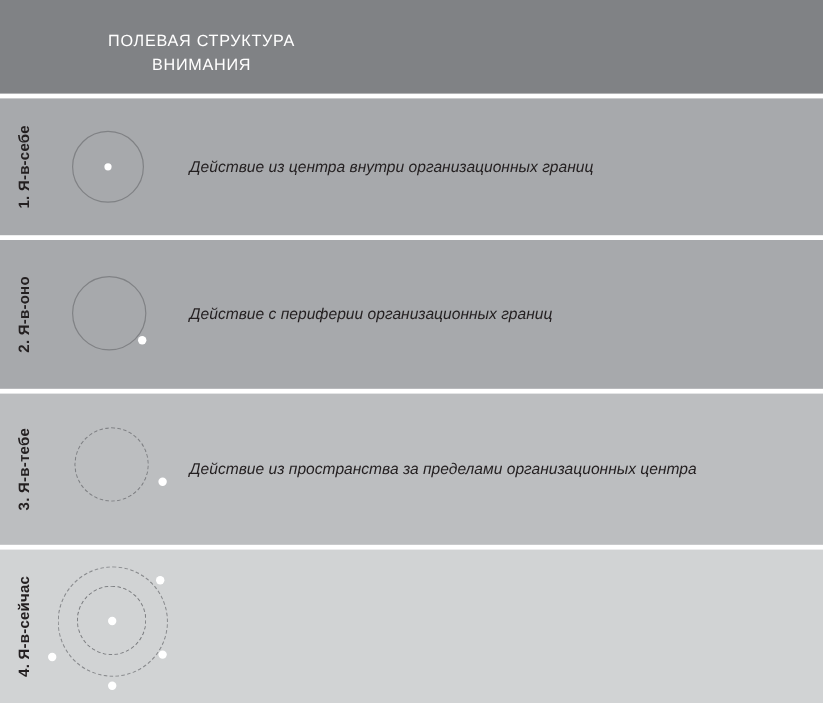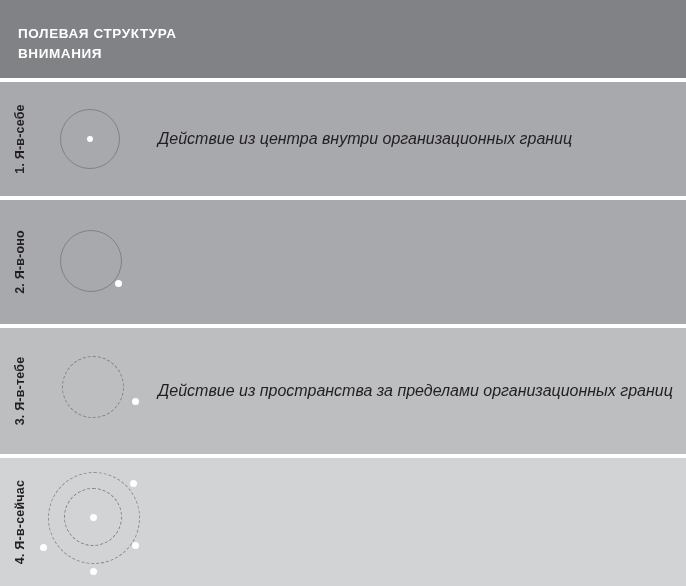--- a/index.html
+++ b/index.html
@@ -29,22 +29,22 @@
   }
   .header-title {
     position: absolute;
     left: 18px;
     top: 24px;
     width: 300px;
     color: #ffffff;
     font-size: 13.5px;
     letter-spacing: 0.6px;
     line-height: 20px;
+    text-align: center;
     white-space: pre-line;
-    font-weight: bold;
   }
 
   
   .row {
     position: absolute;
     left: 0;
     width: 686px;
     overflow: hidden;
   }
   .row-1 { top: 82px;  height: 114px; background: #a7a9ac; }
@@ -98,21 +98,21 @@
     background: #ffffff;
   }
 
   
   .desc {
     position: absolute;
     top: 50%;
     transform: translateY(-50%);
     left: 158px;
     right: 12px;
-    font-size: 16px;
+    font-size: 13px;
     font-style: italic;
     color: #231f20;
     line-height: 1.35;
   }
 </style>
 </head>
 <body>
 
 <div id="page">
 
@@ -133,31 +133,32 @@
   </div>
 
   <div class="row row-2">
     <div class="row-label">
       <span>2. Я-в-оно</span>
     </div>
     <div class="glyph">
       <div class="circle solid" style="left:20px; top:30px; width:62px; height:62px;"></div>
       <div class="dot" style="left:75px; top:80px; width:7px; height:7px;"></div>
     </div>
+    <div class="desc">Действие с периферии организационных границ</div>
   </div>
 
   <div class="row row-3">
     <div class="row-label">
       <span>3. Я-в-тебе</span>
     </div>
     <div class="glyph">
       <div class="circle dashed" style="left:22px; top:28px; width:62px; height:62px;"></div>
       <div class="dot" style="left:92px; top:70px; width:7px; height:7px;"></div>
     </div>
-    <div class="desc">Действие из пространства за пределами организационных границ</div>
+    <div class="desc">Действие из пространства за пределами организационных центра</div>
   </div>
 
   <div class="row row-4">
     <div class="row-label">
       <span>4. Я-в-сейчас</span>
     </div>
     <div class="glyph">
       <div class="circle dashed" style="left:24px; top:30px; width:58px; height:58px;"></div>
       <div class="circle dashed" style="left:8px; top:14px; width:92px; height:92px; opacity:0.85;"></div>
       <div class="dot" style="left:50px; top:56px; width:7px; height:7px;"></div>

